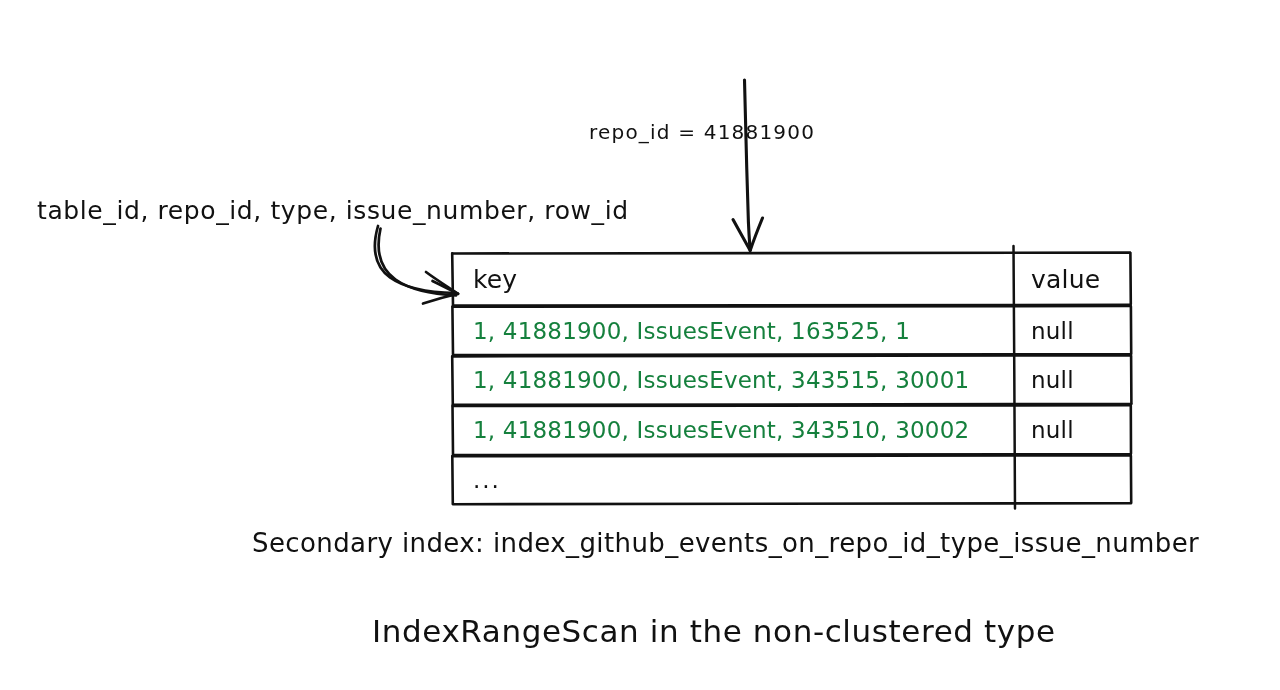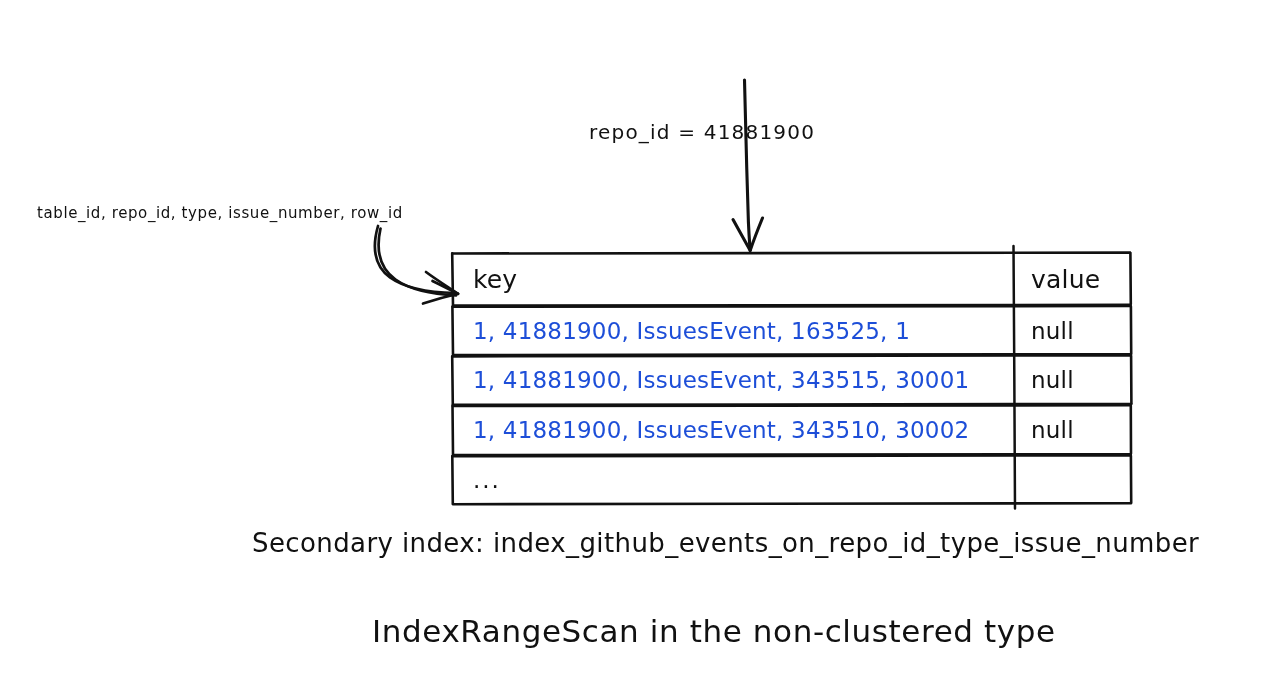--- a/index.html
+++ b/index.html
@@ -37,22 +37,22 @@
   
   #cond-label {
     left: 589px;
     top: 120px;
     font-size: 20px;
     letter-spacing: 1.2px;
   }
 
   #cols-label {
     left: 37px;
-    top: 204px;
-    font-size: 15px;
+    top: 196px;
+    font-size: 25px;
     letter-spacing: 0.6px;
   }
 
   #caption-index {
     left: 252px;
     top: 528px;
     font-size: 26px;
     letter-spacing: 0.4px;
   }
 
@@ -89,21 +89,21 @@
   .cell-key   { left: 0;     width: 561px; padding-left: 21px; }
   .cell-value { left: 561px; width: 118px; padding-left: 18px; }
 
   .cell span {
     font-family: "DejaVu Sans", sans-serif;
     font-size: 23px;
     color: #111;
     white-space: nowrap;
     letter-spacing: 0.2px;
   }
-  .cell span.blue { color: #1d4ed8; }
+  .cell span.blue { color: #15803d; }
   .cell span.hdr  { font-size: 25px; }
   .cell span.dots { font-size: 23px; letter-spacing: 2px; }
 
   #row-head { top: 0px;   height: 54px; }
   #row-0    { top: 54px;  height: 49px; }
   #row-1    { top: 103px; height: 49px; }
   #row-2    { top: 153px; height: 50px; }
   #row-3    { top: 203px; height: 49px; }
 </style>
 </head>

